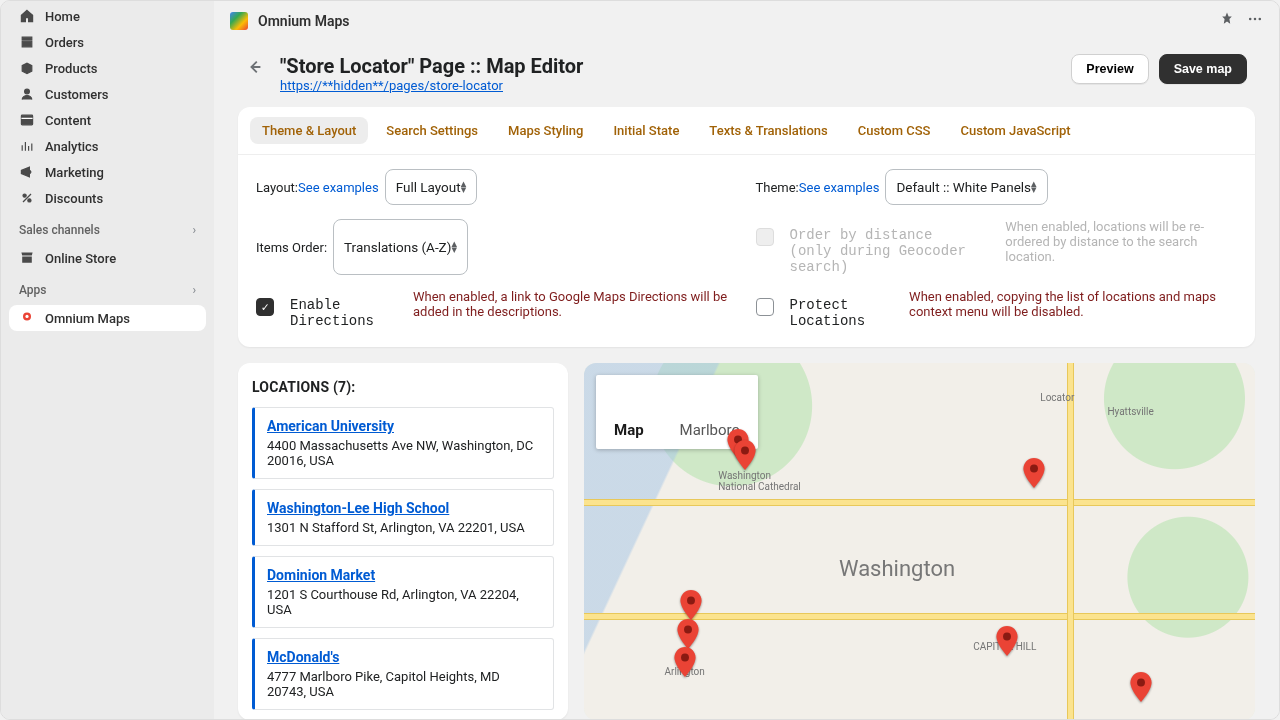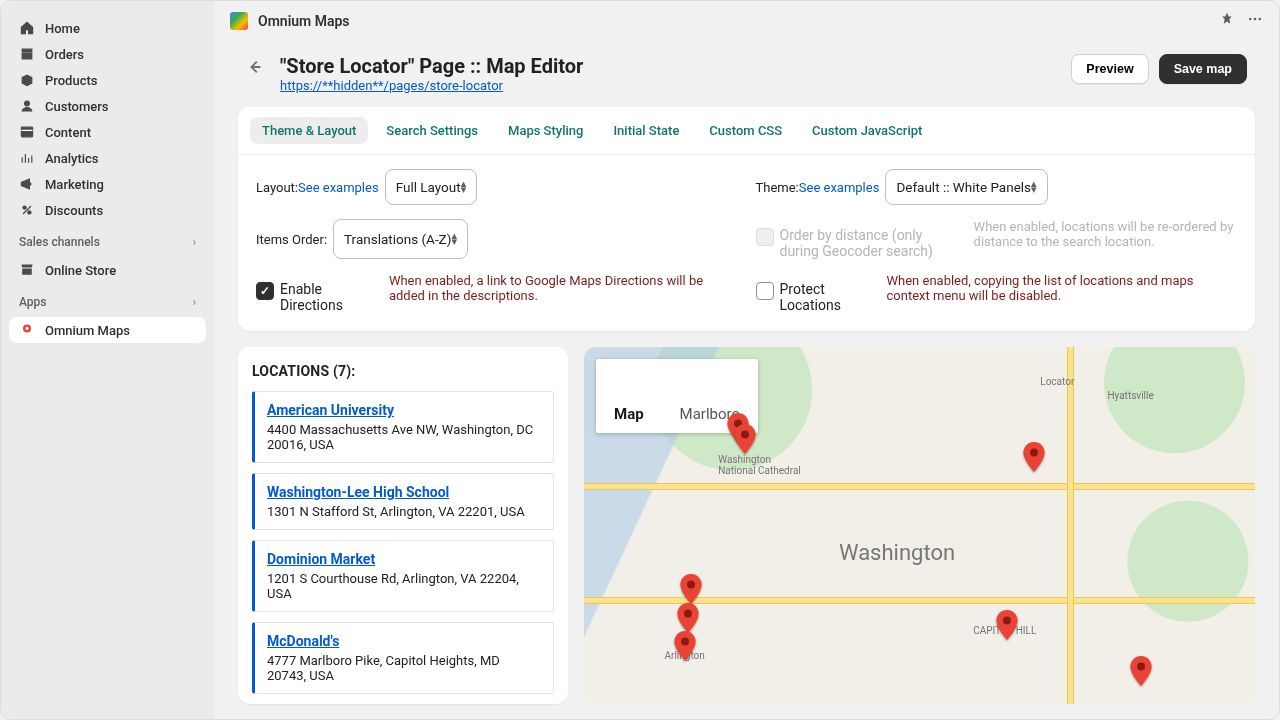--- a/index.html
+++ b/index.html
@@ -1,48 +1,48 @@
 <!DOCTYPE html>
 <html><head>
 <meta charset="utf-8">
 <style>
 * { box-sizing: border-box; margin: 0; padding: 0; }
 body { font-family: -apple-system, BlinkMacSystemFont, "Segoe UI", Roboto, sans-serif; font-size: 13px; color: #202223; background: #f1f1f1; width: 1280px; height: 720px; overflow: hidden; border: 1px solid #ddd; border-radius: 10px; }
 .app { display: flex; height: 100%; }
-.sidebar { width: 213px; background: #ebebeb; padding: 14px 8px; display: flex; flex-direction: column; gap: 2px; }
+.sidebar { width: 213px; background: #ebebeb; padding: 2px 8px; display: flex; flex-direction: column; gap: 2px; }
 .nav-item { display: flex; align-items: center; gap: 10px; padding: 5px 10px; border-radius: 8px; cursor: pointer; font-weight: 550; color: #303030; }
 .nav-item.active { background: #fff; }
 .nav-item .ic { width: 16px; height: 16px; display: flex; align-items: center; justify-content: center; color: #4a4a4a; }
 .sec-header { display: flex; justify-content: space-between; align-items: center; padding: 10px 10px 6px; font-size: 12px; color: #616161; font-weight: 500; }
 .sec-header .chev { color: #8c9196; }
 .main { flex: 1; display: flex; flex-direction: column; background: #f1f1f1; overflow: hidden; }
 .crumb { display: flex; align-items: center; gap: 10px; padding: 10px 16px; color: #303030; font-weight: 600; font-size: 14px; }
 .crumb .logo { width: 18px; height: 18px; background: linear-gradient(135deg,#4285f4 0%,#34a853 33%,#fbbc05 66%,#ea4335 100%); border-radius: 3px; }
 .crumb-actions { margin-left: auto; display: flex; gap: 12px; color: #5c5f62; }
 .page { padding: 0 24px 16px; overflow: auto; flex: 1; }
 .page-head { display: flex; align-items: flex-start; gap: 16px; padding: 14px 8px 14px; }
 .back { color: #6d7175; cursor: pointer; padding-top: 4px; }
 .titleblock h1 { font-size: 20px; font-weight: 700; }
 .titleblock a { color: #005bd3; font-size: 13px; text-decoration: underline; }
 .head-actions { margin-left: auto; display: flex; gap: 10px; align-items: flex-start; padding-left: 44px; }
 .btn { padding: 7px 14px; border-radius: 8px; font-size: 12.5px; font-weight: 550; cursor: pointer; border: 1px solid #d0d0d0; background: #fff; box-shadow: 0 1px 0 rgba(0,0,0,.05); }
 .btn.primary { background: #303030; color: #fff; border-color: #303030; }
 .card { background: #fff; border-radius: 12px; box-shadow: 0 1px 2px rgba(0,0,0,.06); margin-bottom: 16px; }
 .tabs { display: flex; gap: 6px; padding: 10px 12px; border-bottom: 1px solid #eee; }
-.tab { padding: 6px 12px; border-radius: 8px; cursor: pointer; font-size: 13px; font-weight: 550; color: #0f766e; }
+.tab { padding: 6px 12px; border-radius: 8px; cursor: pointer; font-size: 13px; font-weight: 550; color: #a16207; }
 .tab.active { background: #ededed; }
 .form-body { padding: 14px 18px 18px; }
 .row2 { display: flex; gap: 18px; }
 .col { flex: 1; display: flex; flex-direction: row; gap: 6px; }
 .lblrow { display: flex; justify-content: space-between; align-items: center; }
 .lblrow label { font-size: 13px; color: #202223; }
 .lblrow a { color: #005bd3; font-size: 13px; cursor: pointer; }
 .select { border: 1px solid #babfc3; border-radius: 8px; padding: 8px 10px; font-size: 13.5px; background: #fff; display: flex; justify-content: space-between; align-items: center; cursor: pointer; min-height: 36px; }
 .select .updn { color: #5c5f62; font-size: 11px; line-height: 6px; display: flex; flex-direction: column; }
-.check-row { display: flex; align-items: flex-start; gap: 6px; margin-top: 8px; }
+.check-row { display: flex; align-items: flex-start; gap: 16px; margin-top: 8px; font-family: Liberation Mono, monospace; }
 .chk { width: 18px; height: 18px; border: 1.5px solid #8c9196; border-radius: 4px; margin-top: 1px; flex-shrink: 0; display:flex; align-items:center; justify-content:center; }
 .chk.checked { background: #303030; border-color: #303030; color: #fff; font-size: 12px; font-weight: 700; }
 .check-row .txlabel { font-size: 14px; }
 .check-row .hint, .hint { color: #7f1d1d; font-size: 13px; }
 .disabled .txlabel, .disabled .hint { color: #b5b5b5; }
 .disabled .chk { background: #eee; border-color: #ddd; }
 .split { display: flex; gap: 16px; }
 .loc-panel { width: 330px; background: #fff; border-radius: 12px; box-shadow: 0 1px 2px rgba(0,0,0,.06); padding: 16px 0 0 14px; display:flex; flex-direction: column; }
 .loc-title { font-weight: 700; font-size: 14px; letter-spacing: .2px; margin-bottom: 12px; }
 .loc-list { overflow-y: auto; padding-right: 14px; flex:1; scrollbar-width: auto; }
@@ -203,20 +203,21 @@
           <button class="btn primary">Save map</button>
         </div>
       </div>
 
       <div class="card">
         <div class="tabs" id="tabs">
             <span class="tab active">Theme &amp; Layout</span>
             <span class="tab">Search Settings</span>
             <span class="tab">Maps Styling</span>
             <span class="tab">Initial State</span>
+            <span class="tab">Texts &amp; Translations</span>
             <span class="tab">Custom CSS</span>
             <span class="tab">Custom JavaScript</span>
           </div>
         <div class="form-body">
           <div class="row2">
             <div class="col">
               <div class="lblrow">
                   <label>Layout:</label>
                   <a>See examples</a>
                 </div>

